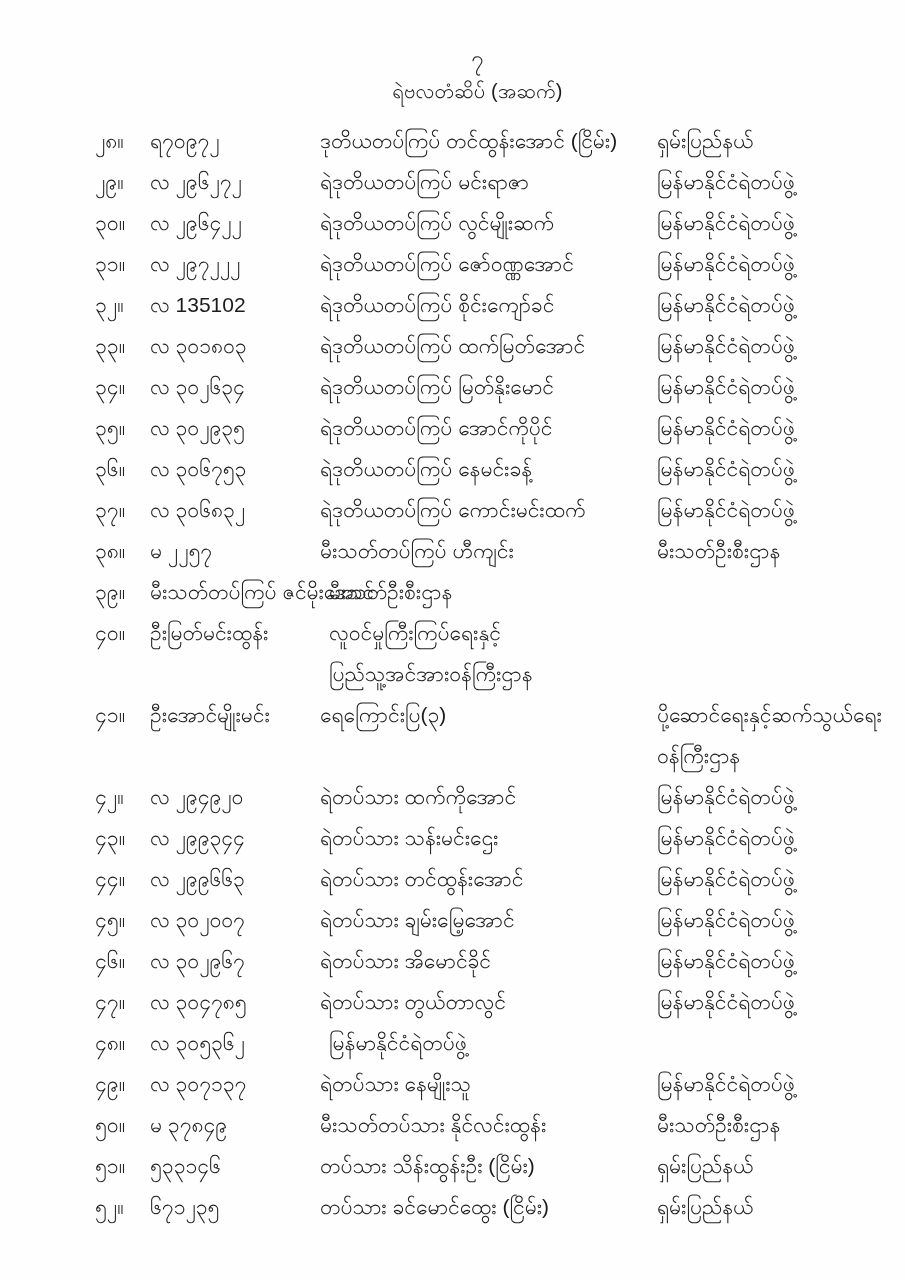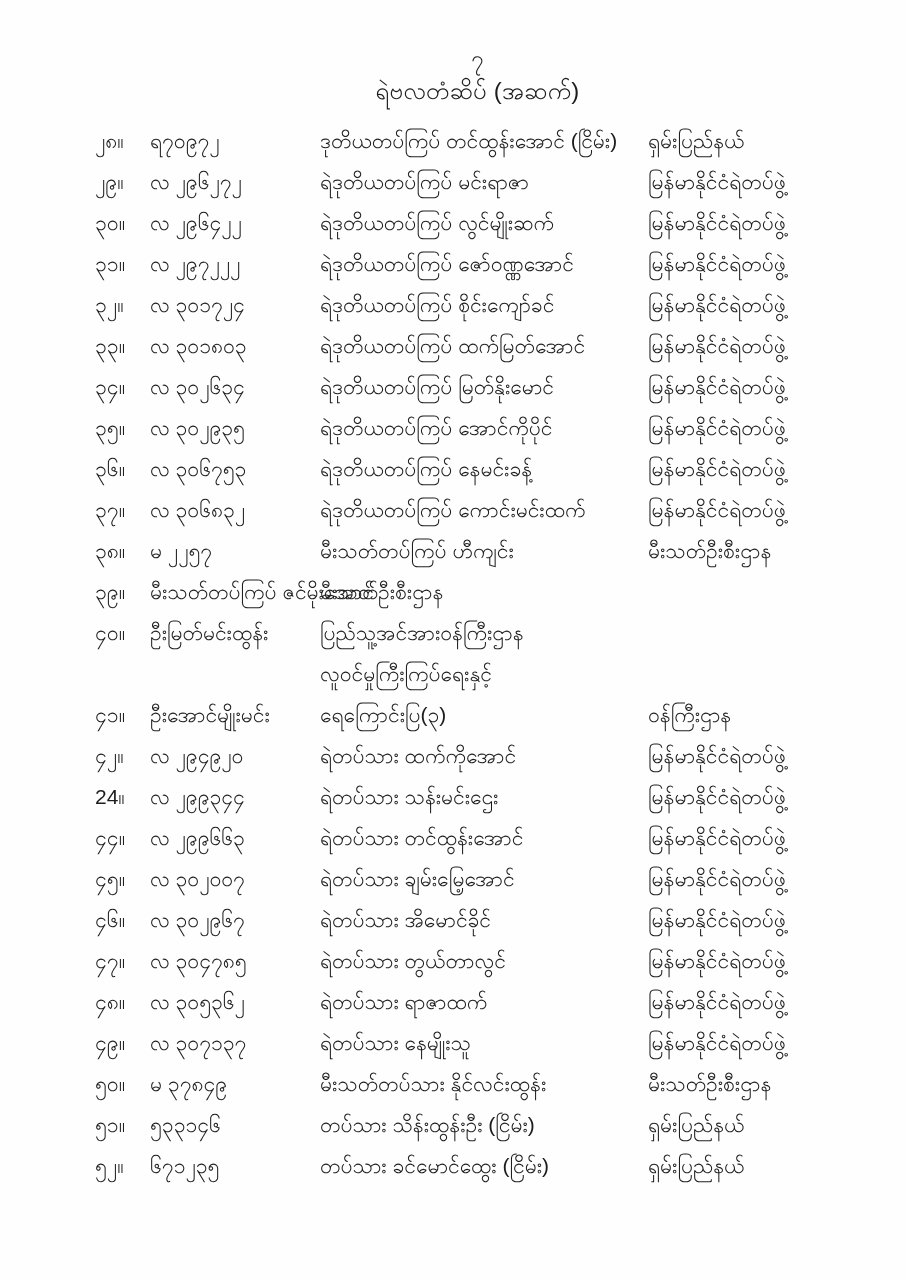--- a/index.html
+++ b/index.html
@@ -20,41 +20,41 @@
     padding-top: 46px;
     width: 765px;
     margin-left: 95px;
     text-align: center;
   }
   .page-number {
     font-size: 22px;
     line-height: 26px;
   }
   .doc-title {
-    font-size: 24px;
+    font-size: 20px;
     line-height: 30px;
     margin-top: 4px;
     letter-spacing: 0.2px;
   }
   .rows {
     margin-top: 14px;
   }
   .row {
     display: grid;
     grid-template-columns: 55px 170px 328px auto;
     padding-left: 95px;
     padding-right: 20px;
     align-items: start;
   }
   .cell {
     font-size: 21px;
     line-height: 41px;
     white-space: nowrap;
   }
-  .cell.org-cell { white-space: normal; }
+  .cell.org-cell { white-space: normal; margin-left: 9px; }
   .org-line {
     font-size: 21px;
     line-height: 41px;
     white-space: nowrap;
   }
 </style>
 </head>
 <body>
 
 <div class="page">
@@ -94,21 +94,21 @@
     <div class="cell">၃၁။</div>
     <div class="cell">လ ၂၉၇၂၂၂</div>
     <div class="cell">ရဲဒုတိယတပ်ကြပ် ဇော်ဝဏ္ဏအောင်</div>
     <div class="cell org-cell">
           <div class="org-line">မြန်မာနိုင်ငံရဲတပ်ဖွဲ့</div>
         </div>
   </div>
 
   <div class="row">
     <div class="cell">၃၂။</div>
-    <div class="cell">လ ၃၀၁၇၂၄</div>
+    <div class="cell">လ 135102</div>
     <div class="cell">ရဲဒုတိယတပ်ကြပ် စိုင်းကျော်ခင်</div>
     <div class="cell org-cell">
           <div class="org-line">မြန်မာနိုင်ငံရဲတပ်ဖွဲ့</div>
         </div>
   </div>
 
   <div class="row">
     <div class="cell">၃၃။</div>
     <div class="cell">လ ၃၀၁၈၀၃</div>
     <div class="cell">ရဲဒုတိယတပ်ကြပ် ထက်မြတ်အောင်</div>
@@ -167,45 +167,46 @@
     <div class="cell">မီးသတ်တပ်ကြပ် ဇင်မိုးအောင်</div>
     <div class="cell org-cell">
           <div class="org-line">မီးသတ်ဦးစီးဌာန</div>
         </div>
   </div>
 
   <div class="row">
     <div class="cell">၄၀။</div>
     <div class="cell">ဦးမြတ်မင်းထွန်း</div>
     <div class="cell org-cell">
+          <div class="org-line">လူဝင်မှုကြီးကြပ်ရေးနှင့်</div>
           <div class="org-line">ပြည်သူ့အင်အားဝန်ကြီးဌာန</div>
-          <div class="org-line">လူဝင်မှုကြီးကြပ်ရေးနှင့်</div>
         </div>
   </div>
 
   <div class="row">
     <div class="cell">၄၁။</div>
     <div class="cell">ဦးအောင်မျိုးမင်း</div>
     <div class="cell">ရေကြောင်းပြ(၃)</div>
     <div class="cell org-cell">
+          <div class="org-line">ပို့ဆောင်ရေးနှင့်ဆက်သွယ်ရေး</div>
           <div class="org-line">ဝန်ကြီးဌာန</div>
         </div>
   </div>
 
   <div class="row">
     <div class="cell">၄၂။</div>
     <div class="cell">လ ၂၉၄၉၂၀</div>
     <div class="cell">ရဲတပ်သား ထက်ကိုအောင်</div>
     <div class="cell org-cell">
           <div class="org-line">မြန်မာနိုင်ငံရဲတပ်ဖွဲ့</div>
         </div>
   </div>
 
   <div class="row">
-    <div class="cell">24။</div>
+    <div class="cell">၄၃။</div>
     <div class="cell">လ ၂၉၉၃၄၄</div>
     <div class="cell">ရဲတပ်သား သန်းမင်းဌေး</div>
     <div class="cell org-cell">
           <div class="org-line">မြန်မာနိုင်ငံရဲတပ်ဖွဲ့</div>
         </div>
   </div>
 
   <div class="row">
     <div class="cell">၄၄။</div>
     <div class="cell">လ ၂၉၉၆၆၃</div>
@@ -238,21 +239,20 @@
     <div class="cell">လ ၃၀၄၇၈၅</div>
     <div class="cell">ရဲတပ်သား တွယ်တာလွင်</div>
     <div class="cell org-cell">
           <div class="org-line">မြန်မာနိုင်ငံရဲတပ်ဖွဲ့</div>
         </div>
   </div>
 
   <div class="row">
     <div class="cell">၄၈။</div>
     <div class="cell">လ ၃၀၅၃၆၂</div>
-    <div class="cell">ရဲတပ်သား ရာဇာထက်</div>
     <div class="cell org-cell">
           <div class="org-line">မြန်မာနိုင်ငံရဲတပ်ဖွဲ့</div>
         </div>
   </div>
 
   <div class="row">
     <div class="cell">၄၉။</div>
     <div class="cell">လ ၃၀၇၁၃၇</div>
     <div class="cell">ရဲတပ်သား နေမျိုးသူ</div>
     <div class="cell org-cell">

